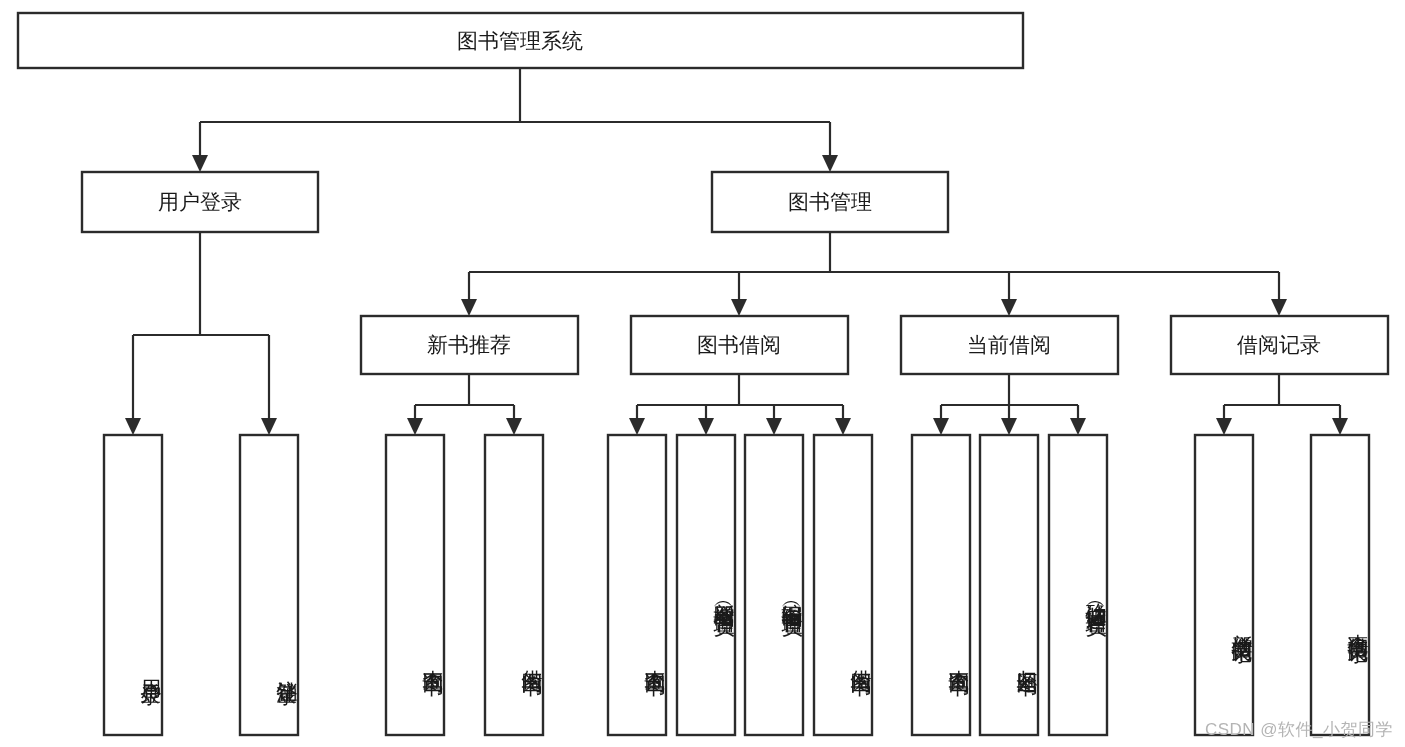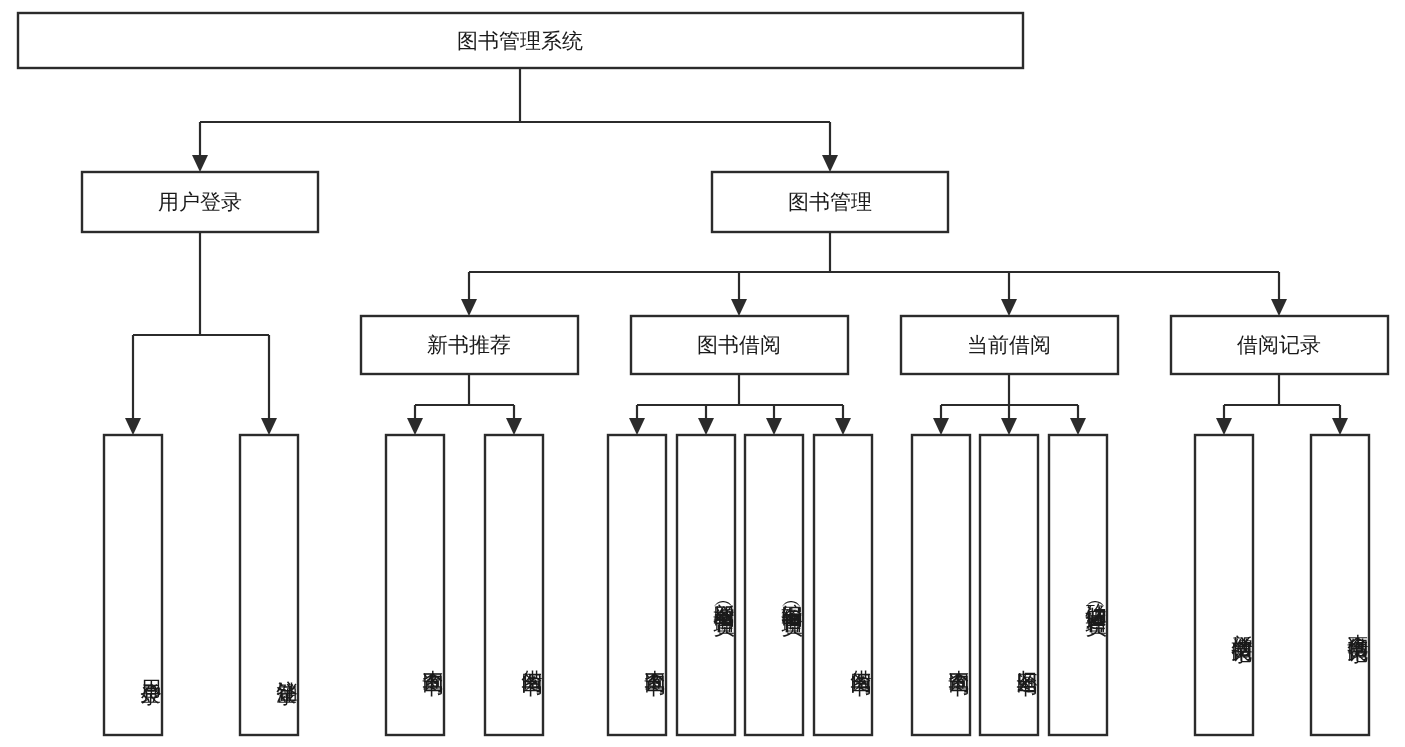--- a/index.html
+++ b/index.html
@@ -224,13 +224,14 @@
   <div class="node-label-v" style="left:745px; top:435px; width:58px; height:300px; padding-top:10px;">编辑图书（管理员）</div>
   <div class="node-label-v" style="left:814px; top:435px; width:58px; height:300px; padding-top:72px;">借阅图书</div>
 
   <div class="node-label-v" style="left:912px; top:435px; width:58px; height:300px; padding-top:72px;">查询图书</div>
   <div class="node-label-v" style="left:980px; top:435px; width:58px; height:300px; padding-top:72px;">归还图书</div>
   <div class="node-label-v" style="left:1049px; top:435px; width:58px; height:300px; padding-top:10px;">确认归还（管理员）</div>
 
   <div class="node-label-v" style="left:1195px; top:435px; width:58px; height:300px; padding-top:38px;">新增借阅记录</div>
   <div class="node-label-v" style="left:1311px; top:435px; width:58px; height:300px; padding-top:38px;">查询借阅记录</div>
 
+  <div class="watermark">CSDN @软件_小贺同学</div>
 </div>
 
 </body></html>

